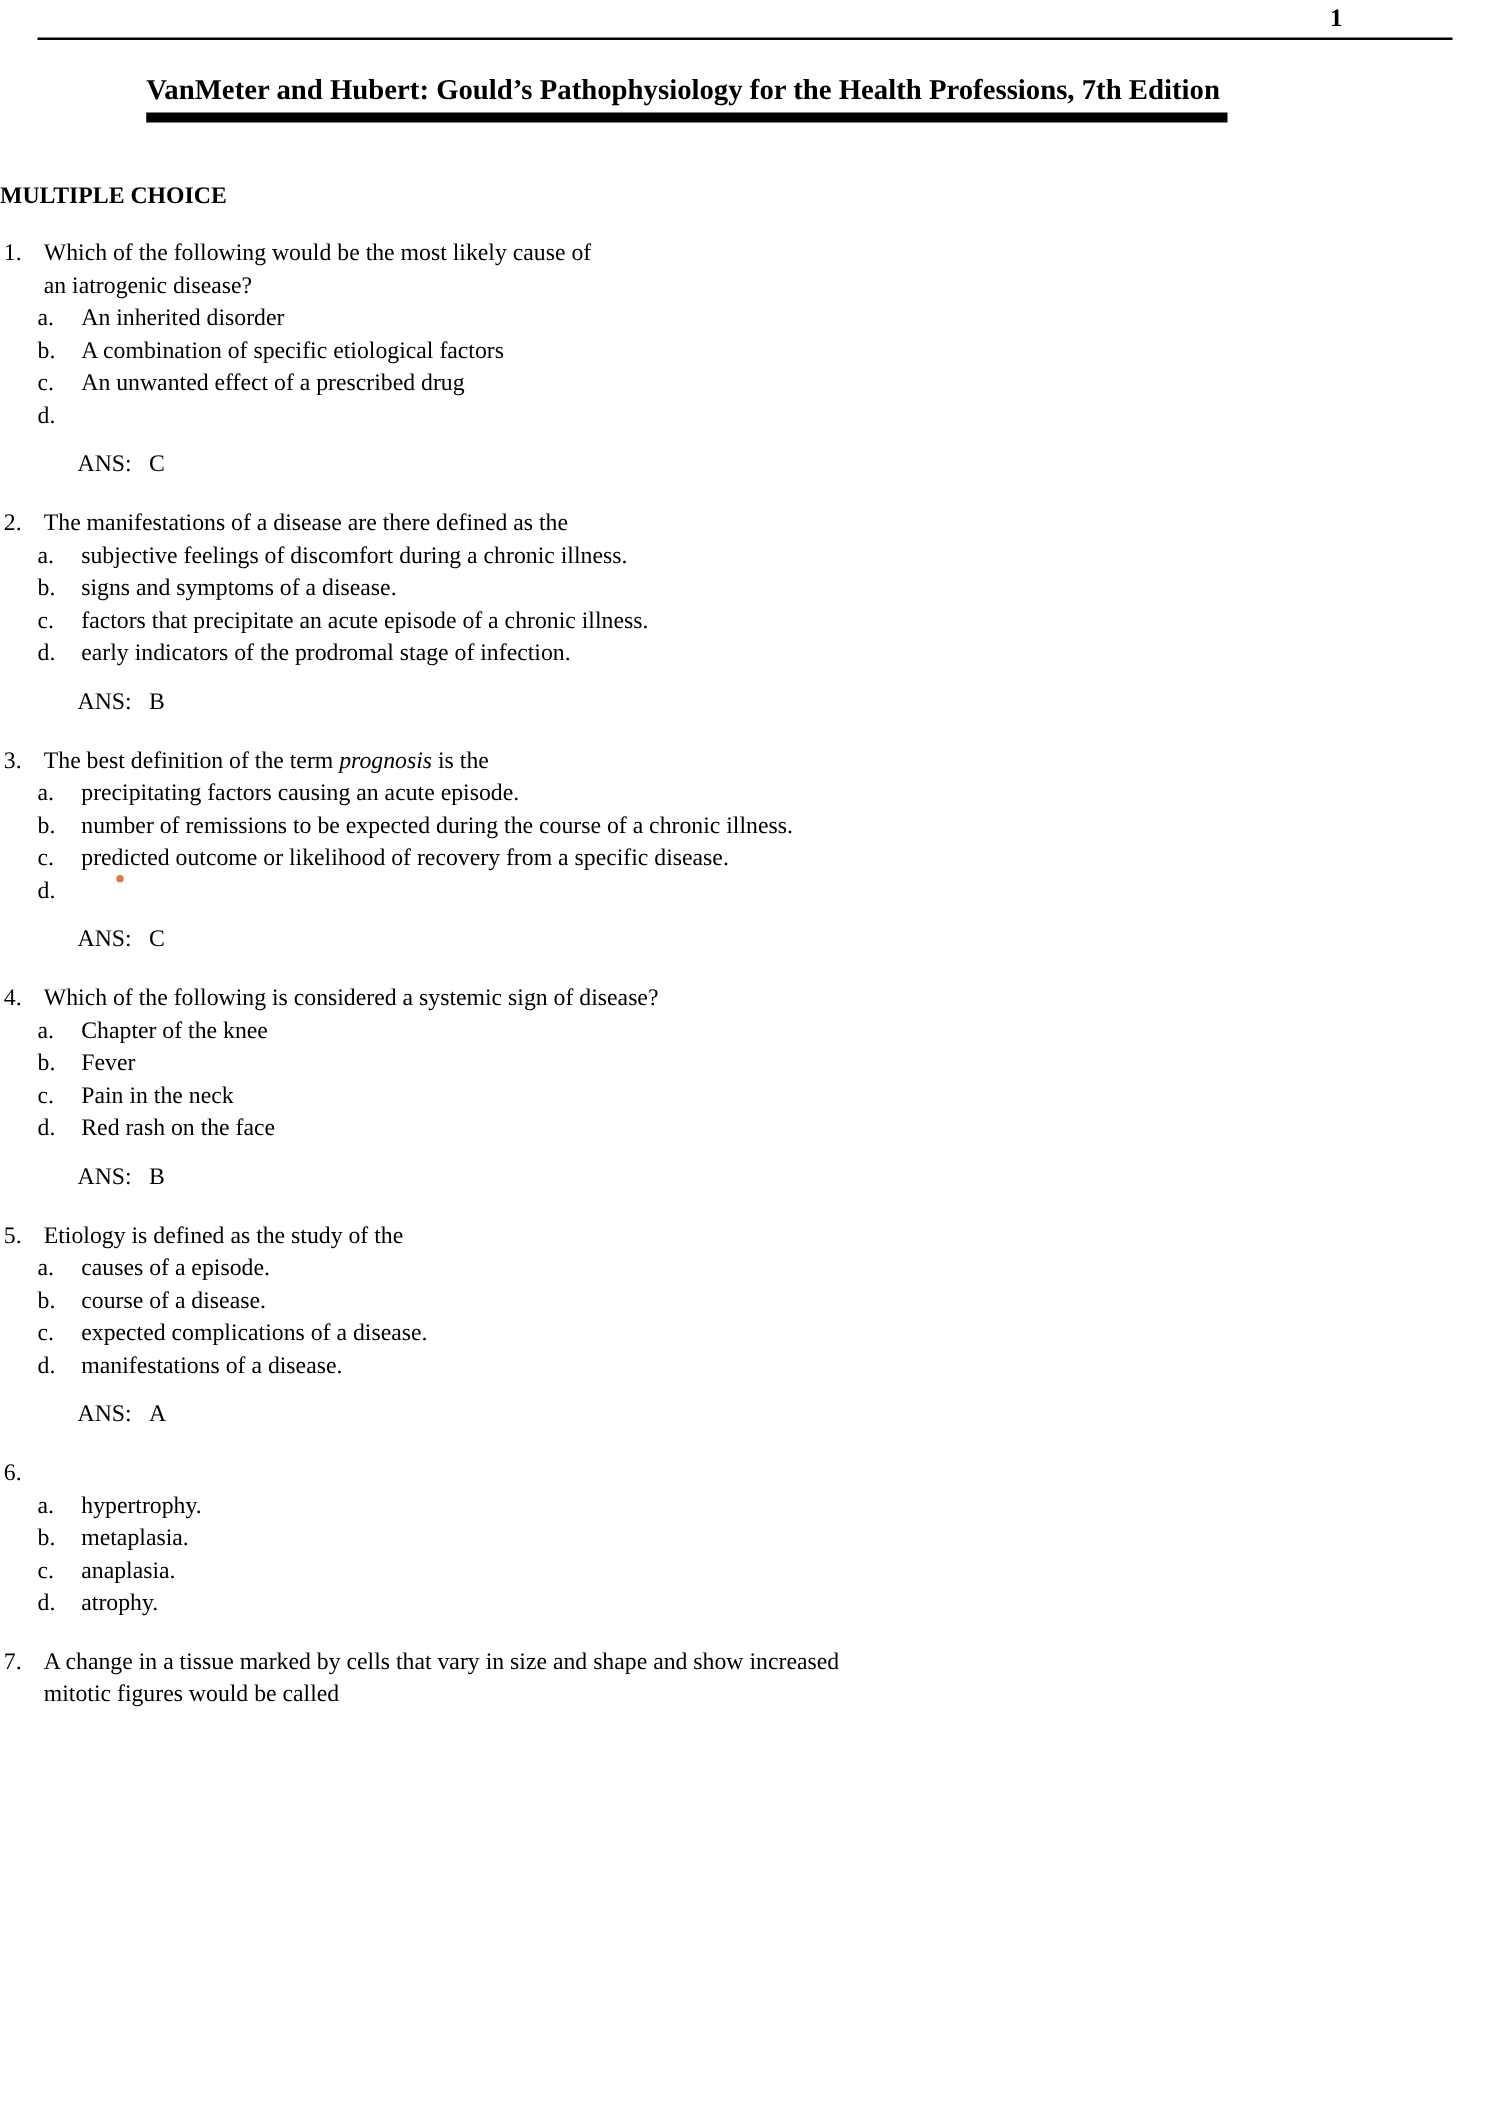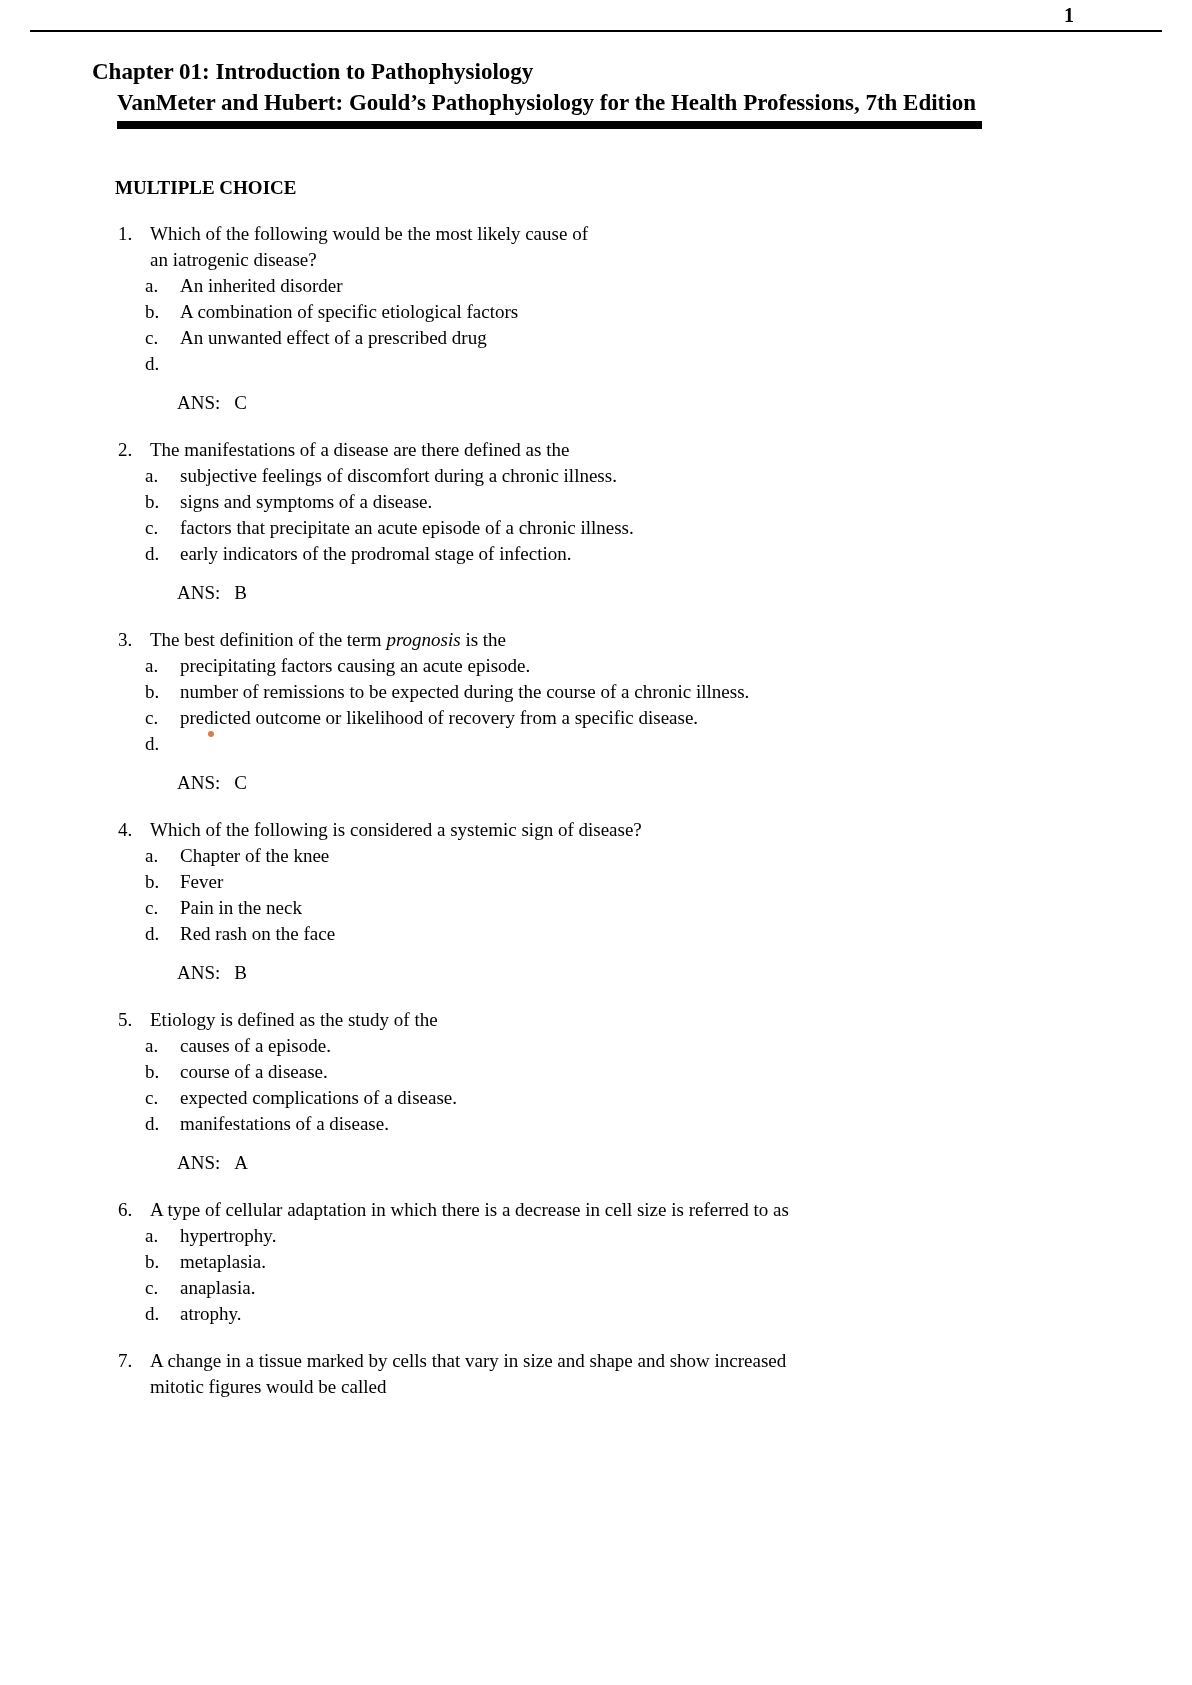--- a/index.html
+++ b/index.html
@@ -44,21 +44,20 @@
     display: inline-block;
     font-size: 23px;
     font-weight: bold;
     line-height: 31px;
     border-bottom: 8px solid #000;
     padding-bottom: 3px;
     padding-right: 6px;
     margin-left: 25px;
   }
   .content {
-    margin-left: 115px;
     margin-right: 95px;
     font-family: Liberation Serif, serif;
   }
   .section-heading {
     font-weight: bold;
     margin-top: 46px;
     margin-bottom: 20px;
   }
   .question {
     margin-bottom: 21px;
@@ -101,21 +100,20 @@
     vertical-align: baseline;
   }
 </style>
 </head>
 <body>
 
 <div class="page-number">1</div>
 <div class="top-rule"></div>
 
 <div class="header">
-  <div class="header-line1">Chapter 01: Introduction to Pathophysiology</div>
   <div class="header-line2">VanMeter and Hubert: Gould’s Pathophysiology for the Health Professions, 7th Edition</div>
 </div>
 
 <div class="content">
   <div class="section-heading">MULTIPLE CHOICE</div>
   <div>
       <div class="question">
         <div class="q-row">
           <span class="q-num">1.</span>
           <span class="q-text"><span>Which of the following would be the most likely cause of
@@ -226,21 +224,20 @@
         </div>
         <div class="opt-row">
           <span class="opt-letter">d.</span>
           <span class="opt-text">manifestations of a disease.</span>
         </div>
         <div class="ans-row"><span class="ans-label">ANS:</span><span class="ans-value">A</span></div>
       </div>
       <div class="question">
         <div class="q-row">
           <span class="q-num">6.</span>
-          <span class="q-text"><span>A type of cellular adaptation in which there is a decrease in cell size is referred to as</span></span>
         </div>
         <div class="opt-row">
           <span class="opt-letter">a.</span>
           <span class="opt-text">hypertrophy.</span>
         </div>
         <div class="opt-row">
           <span class="opt-letter">b.</span>
           <span class="opt-text">metaplasia.</span>
         </div>
         <div class="opt-row">

